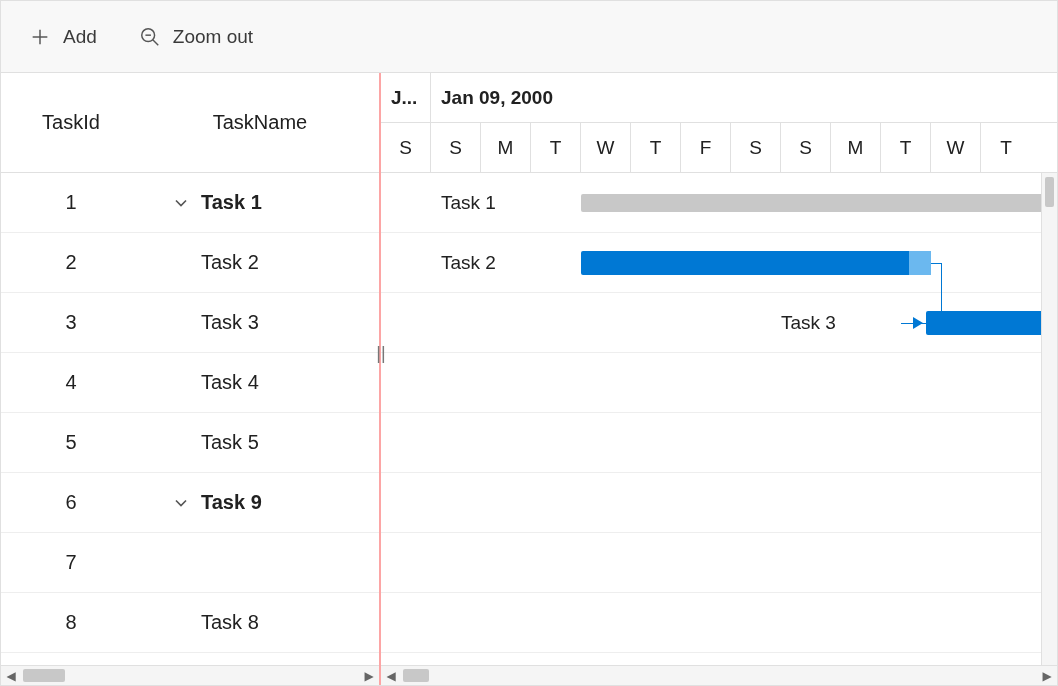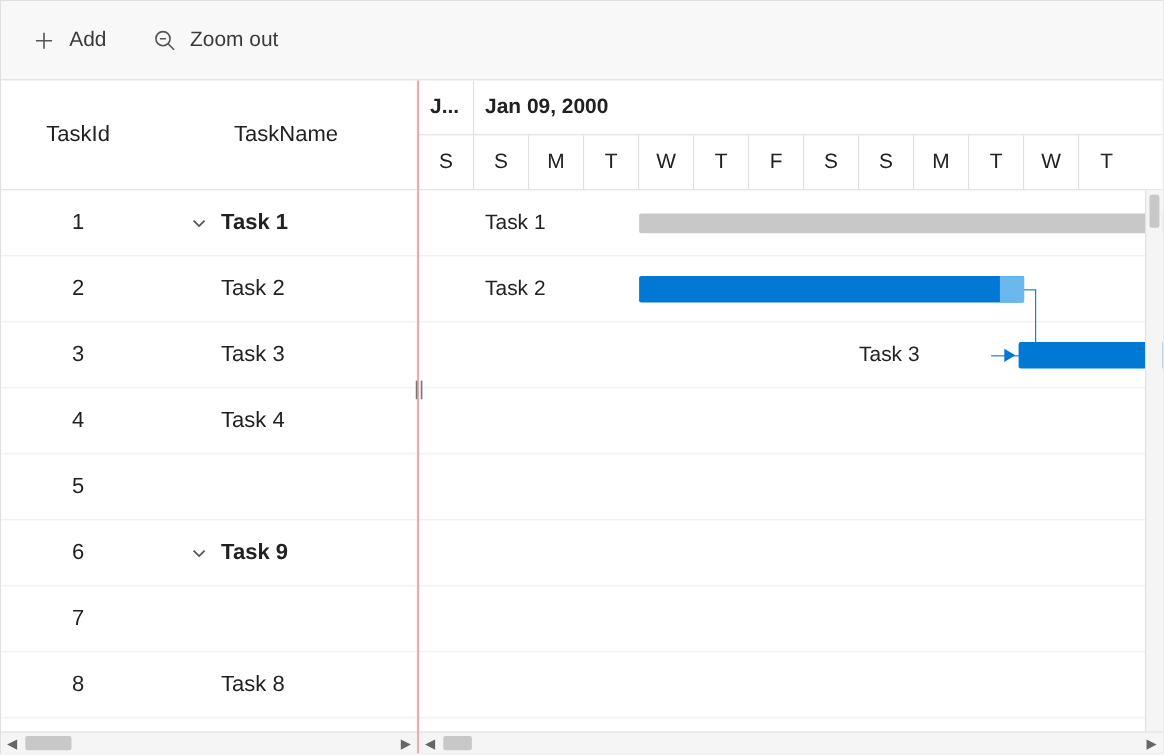--- a/index.html
+++ b/index.html
@@ -315,20 +315,23 @@
           </div>
         </div>
         <div class="grid-row">
           <div class="cell-id">4</div>
           <div class="cell-name child">
             <span>Task 4</span>
           </div>
         </div>
         <div class="grid-row">
           <div class="cell-id">5</div>
+          <div class="cell-name child">
+            <span>Task 5</span>
+          </div>
         </div>
         <div class="grid-row">
           <div class="cell-id">6</div>
           <div class="cell-name parent">
             <span class="chevron">
               <svg viewBox="0 0 24 24" fill="none" stroke="currentColor" stroke-width="2">
                   <polyline points="6 9 12 15 18 9"></polyline>
                 </svg>
             </span>
             <span>Task 9</span>

